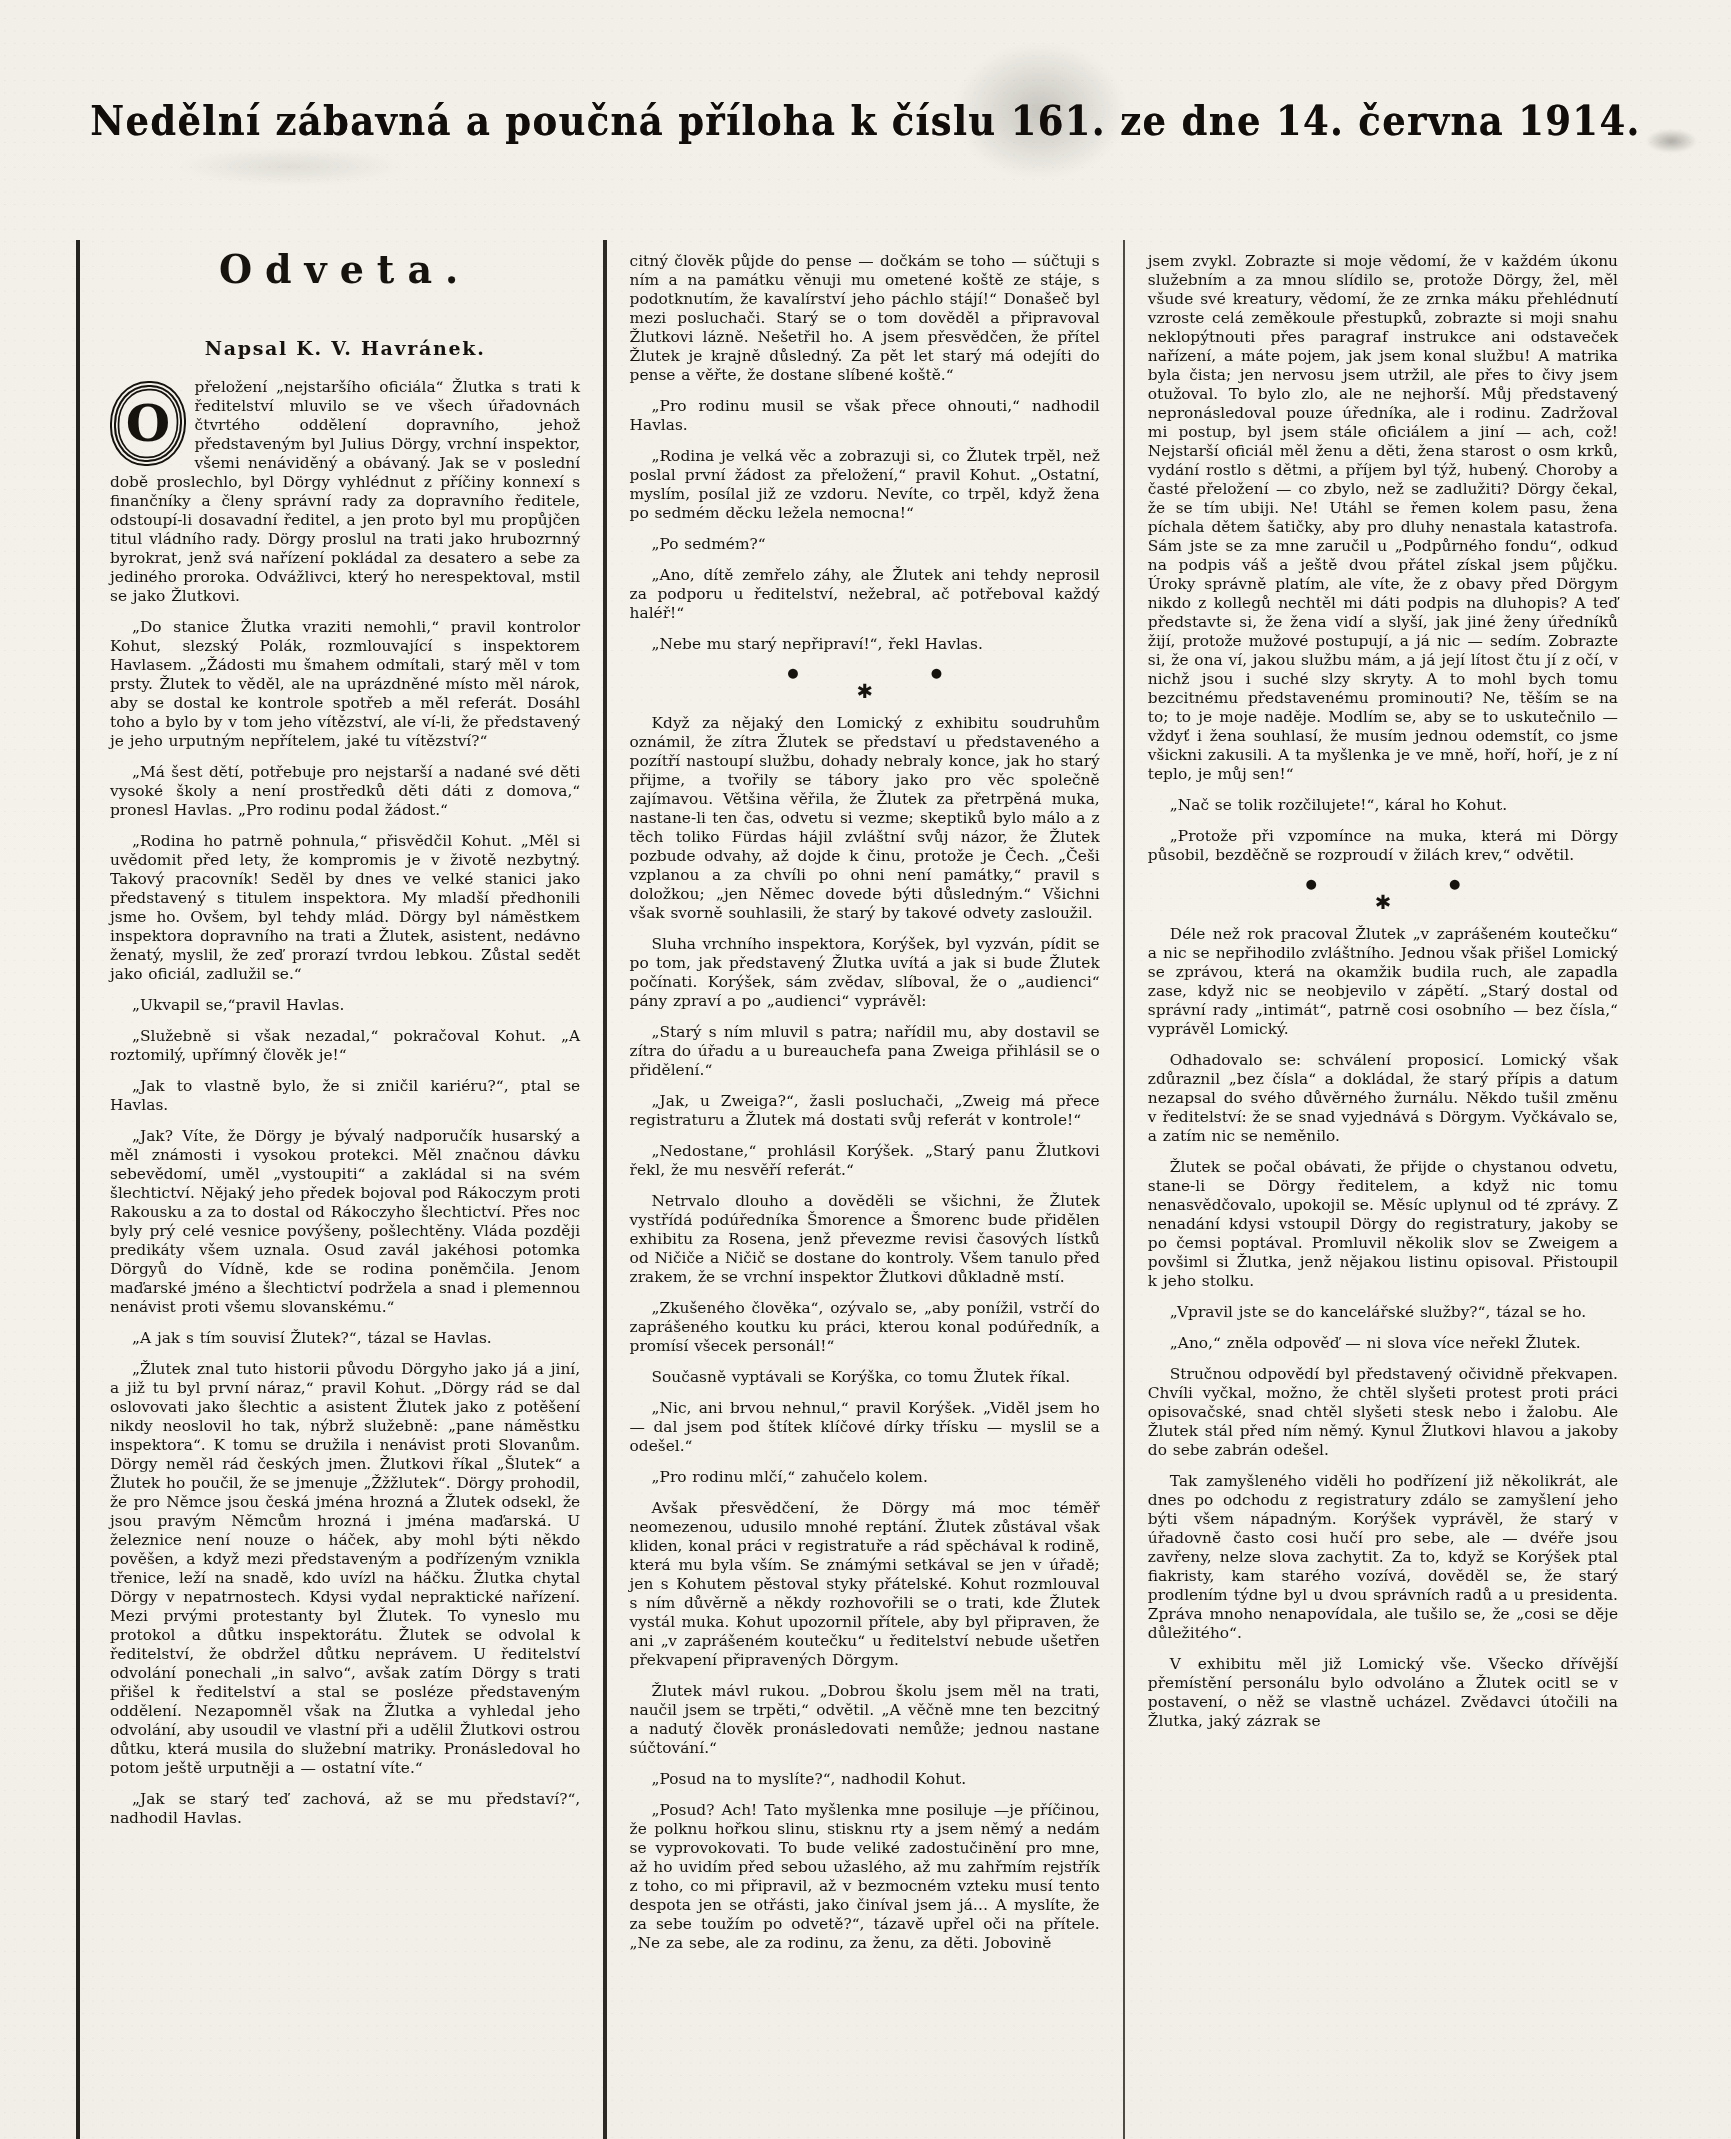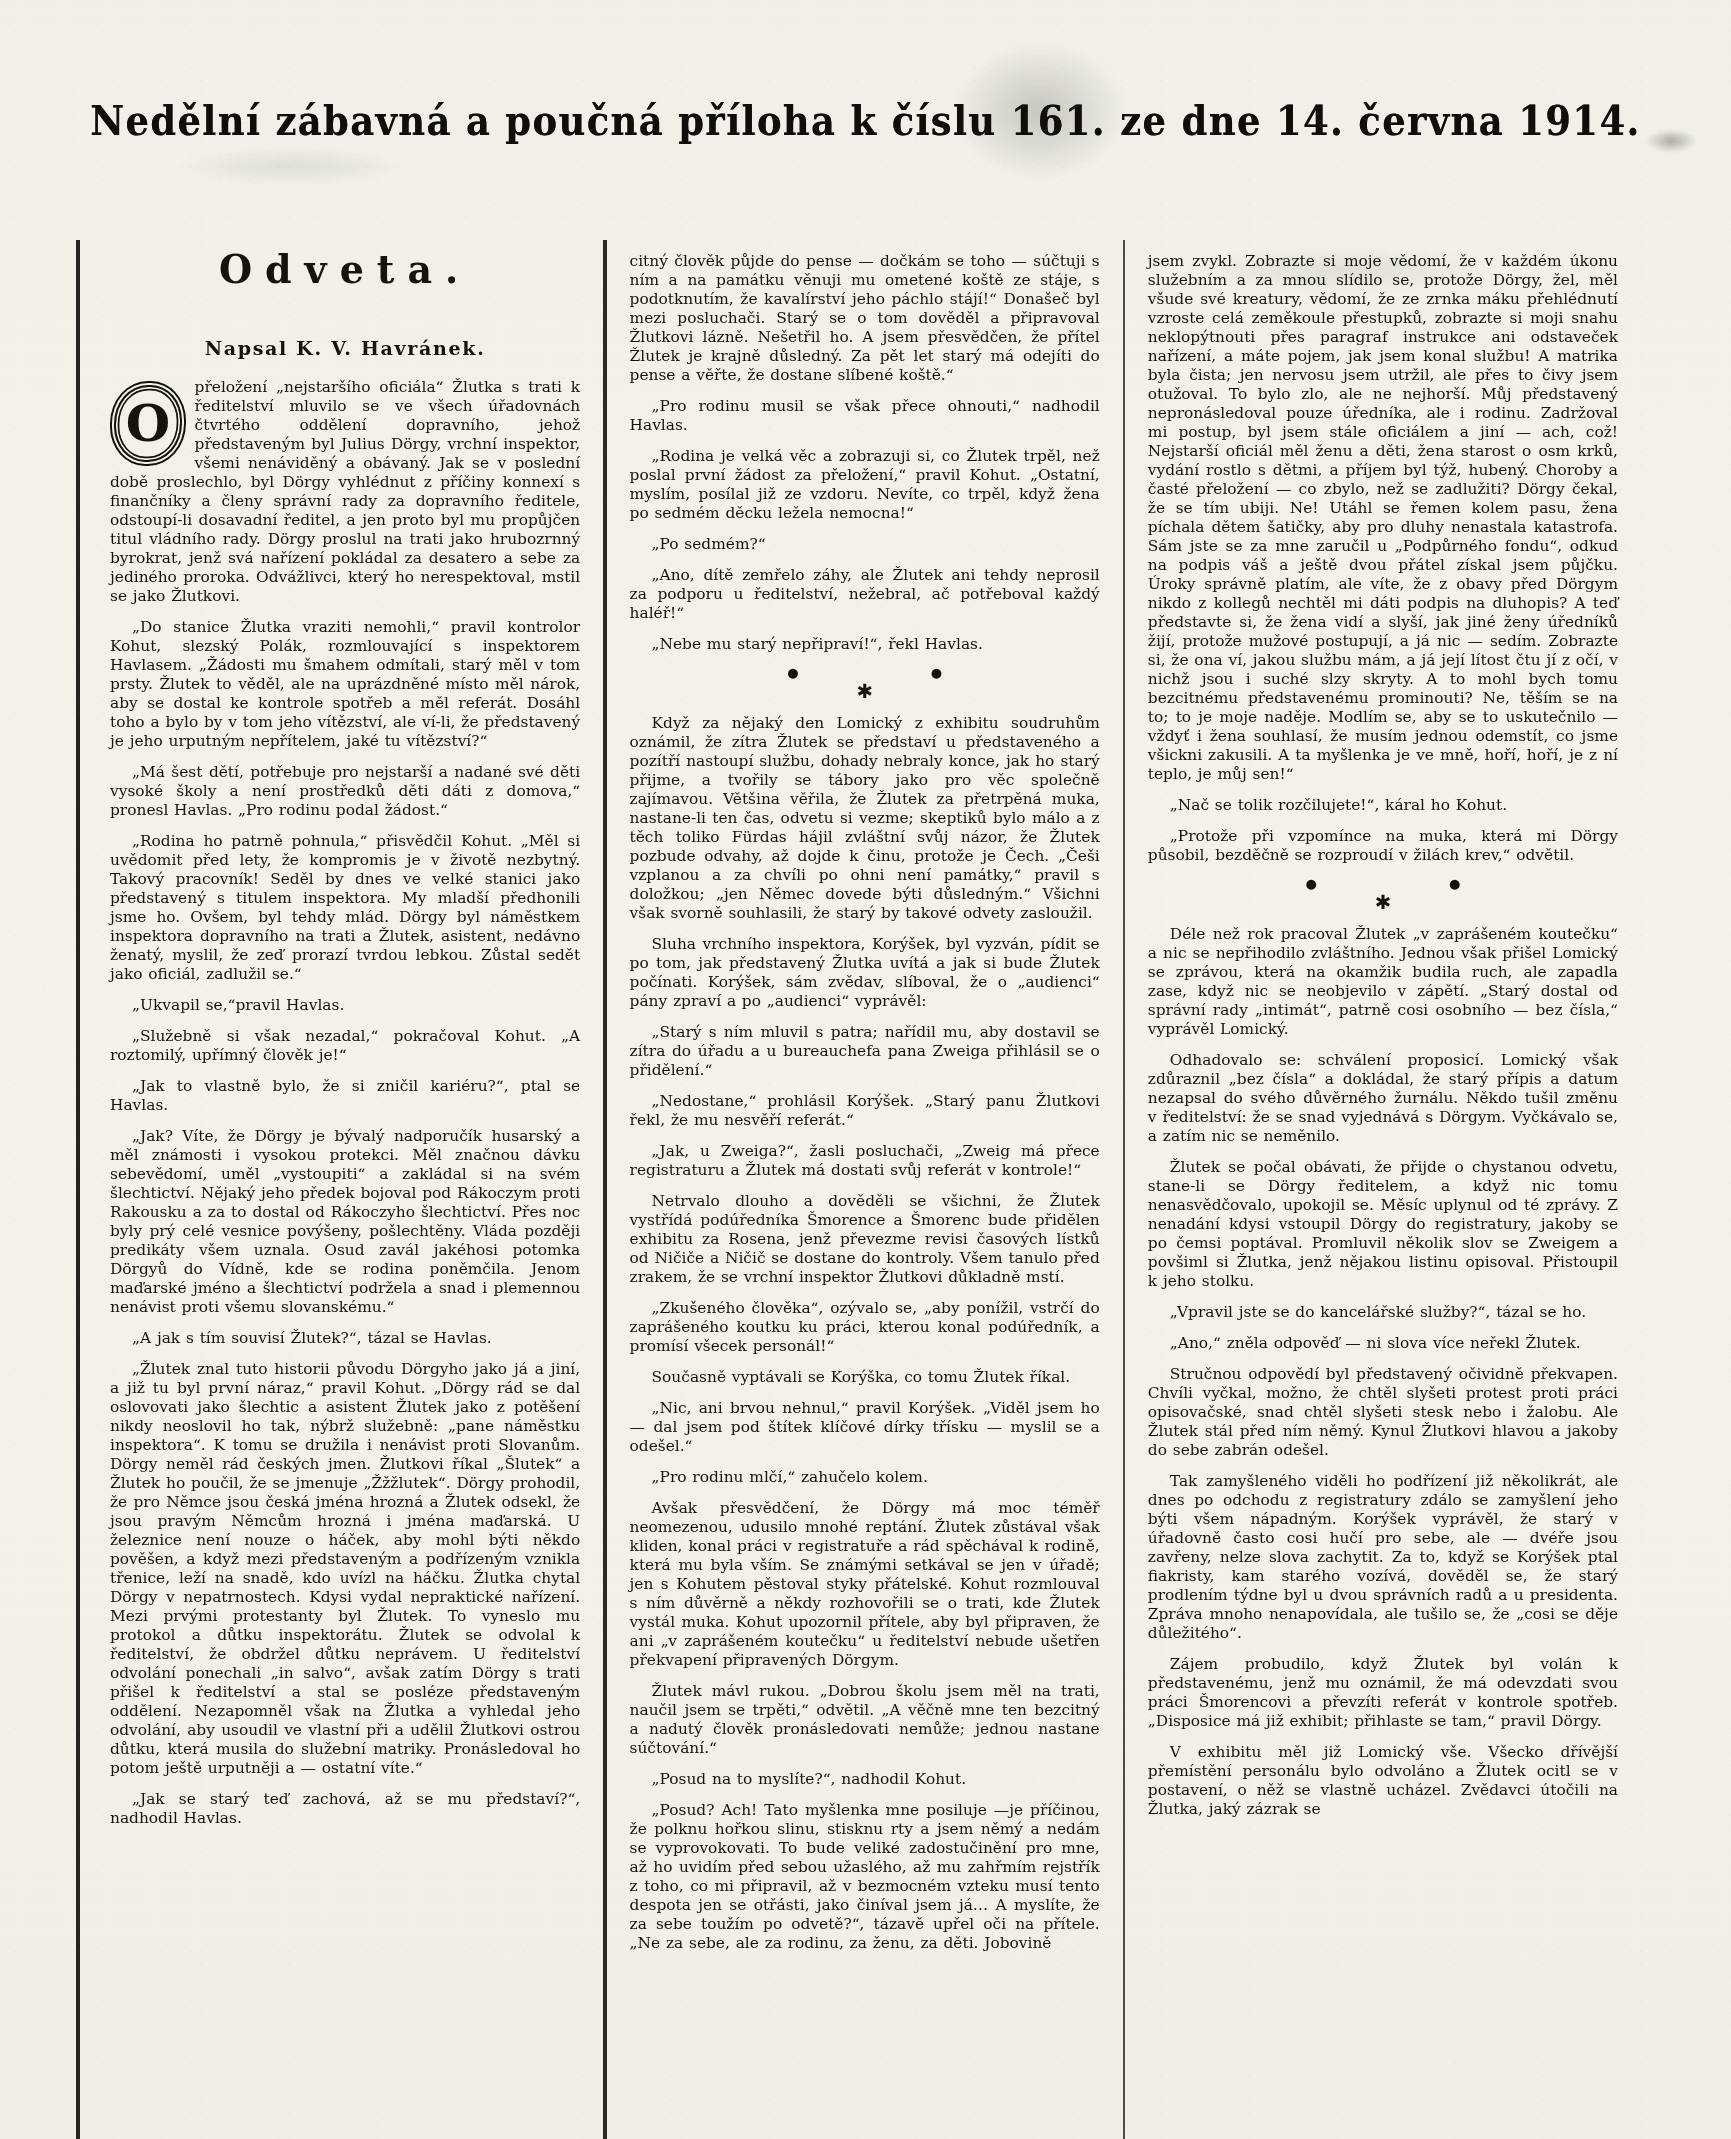--- a/index.html
+++ b/index.html
@@ -106,22 +106,22 @@
           <p class="para">„Po sedmém?“</p>
           <p class="para">„Ano, dítě zemřelo záhy, ale Žlutek ani tehdy neprosil za podporu u ředitelství, nežebral, ač potřeboval každý haléř!“</p>
           <p class="para">„Nebe mu starý nepřipraví!“, řekl Havlas.</p>
           <div class="sep">
             <span class="sep-dots">● ●</span>
             <span class="sep-star">✱</span>
           </div>
           <p class="para">Když za nějaký den Lomický z exhibitu soudruhům oznámil, že zítra Žlutek se představí u představeného a pozítří nastoupí službu, dohady nebraly konce, jak ho starý přijme, a tvořily se tábory jako pro věc společně zajímavou. Většina věřila, že Žlutek za přetrpěná muka, nastane-li ten čas, odvetu si vezme; skeptiků bylo málo a z těch toliko Fürdas hájil zvláštní svůj názor, že Žlutek pozbude odvahy, až dojde k činu, protože je Čech. „Češi vzplanou a za chvíli po ohni není památky,“ pravil s doložkou; „jen Němec dovede býti důsledným.“ Všichni však svorně souhlasili, že starý by takové odvety zasloužil.</p>
           <p class="para">Sluha vrchního inspektora, Korýšek, byl vyzván, pídit se po tom, jak představený Žlutka uvítá a jak si bude Žlutek počínati. Korýšek, sám zvědav, slíboval, že o „audienci“ pány zpraví a po „audienci“ vyprávěl:</p>
           <p class="para">„Starý s ním mluvil s patra; nařídil mu, aby dostavil se zítra do úřadu a u bureauchefa pana Zweiga přihlásil se o přidělení.“</p>
+          <p class="para">„Jak, u Zweiga?“, žasli posluchači, „Zweig má přece registraturu a Žlutek má dostati svůj referát v kontrole!“</p>
           <p class="para">„Nedostane,“ prohlásil Korýšek. „Starý panu Žlutkovi řekl, že mu nesvěří referát.“</p>
-          <p class="para">„Jak, u Zweiga?“, žasli posluchači, „Zweig má přece registraturu a Žlutek má dostati svůj referát v kontrole!“</p>
           <p class="para">Netrvalo dlouho a dověděli se všichni, že Žlutek vystřídá podúředníka Šmorence a Šmorenc bude přidělen exhibitu za Rosena, jenž převezme revisi časových lístků od Ničiče a Ničič se dostane do kontroly. Všem tanulo před zrakem, že se vrchní inspektor Žlutkovi důkladně mstí.</p>
           <p class="para">„Zkušeného člověka“, ozývalo se, „aby ponížil, vstrčí do zaprášeného koutku ku práci, kterou konal podúředník, a promísí všecek personál!“</p>
           <p class="para">Současně vyptávali se Korýška, co tomu Žlutek říkal.</p>
           <p class="para">„Nic, ani brvou nehnul,“ pravil Korýšek. „Viděl jsem ho — dal jsem pod štítek klíčové dírky třísku — myslil se a odešel.“</p>
           <p class="para">„Pro rodinu mlčí,“ zahučelo kolem.</p>
           <p class="para">Avšak přesvědčení, že Dörgy má moc téměř neomezenou, udusilo mnohé reptání. Žlutek zůstával však kliden, konal práci v registratuře a rád spěchával k rodině, která mu byla vším. Se známými setkával se jen v úřadě; jen s Kohutem pěstoval styky přátelské. Kohut rozmlouval s ním důvěrně a někdy rozhovořili se o trati, kde Žlutek vystál muka. Kohut upozornil přítele, aby byl připraven, že ani „v zaprášeném koutečku“ u ředitelství nebude ušetřen překvapení připravených Dörgym.</p>
           <p class="para">Žlutek mávl rukou. „Dobrou školu jsem měl na trati, naučil jsem se trpěti,“ odvětil. „A věčně mne ten bezcitný a nadutý člověk pronásledovati nemůže; jednou nastane súčtování.“</p>
           <p class="para">„Posud na to myslíte?“, nadhodil Kohut.</p>
           <p class="para">„Posud? Ach! Tato myšlenka mne posiluje —je příčinou, že polknu hořkou slinu, stisknu rty a jsem němý a nedám se vyprovokovati. To bude veliké zadostučinění pro mne, až ho uvidím před sebou užaslého, až mu zahřmím rejstřík z toho, co mi připravil, až v bezmocném vzteku musí tento despota jen se otřásti, jako činíval jsem já… A myslíte, že za sebe toužím po odvetě?“, tázavě upřel oči na přítele. „Ne za sebe, ale za rodinu, za ženu, za děti. Jobovině</p>
         </div>
@@ -136,20 +136,19 @@
             <span class="sep-dots">● ●</span>
             <span class="sep-star">✱</span>
           </div>
           <p class="para">Déle než rok pracoval Žlutek „v zaprášeném koutečku“ a nic se nepřihodilo zvláštního. Jednou však přišel Lomický se zprávou, která na okamžik budila ruch, ale zapadla zase, když nic se neobjevilo v zápětí. „Starý dostal od správní rady „intimát“, patrně cosi osobního — bez čísla,“ vyprávěl Lomický.</p>
           <p class="para">Odhadovalo se: schválení proposicí. Lomický však zdůraznil „bez čísla“ a dokládal, že starý přípis a datum nezapsal do svého důvěrného žurnálu. Někdo tušil změnu v ředitelství: že se snad vyjednává s Dörgym. Vyčkávalo se, a zatím nic se neměnilo.</p>
           <p class="para">Žlutek se počal obávati, že přijde o chystanou odvetu, stane-li se Dörgy ředitelem, a když nic tomu nenasvědčovalo, upokojil se. Měsíc uplynul od té zprávy. Z nenadání kdysi vstoupil Dörgy do registratury, jakoby se po čemsi poptával. Promluvil několik slov se Zweigem a povšiml si Žlutka, jenž nějakou listinu opisoval. Přistoupil k jeho stolku.</p>
           <p class="para">„Vpravil jste se do kancelářské služby?“, tázal se ho.</p>
           <p class="para">„Ano,“ zněla odpověď — ni slova více neřekl Žlutek.</p>
           <p class="para">Stručnou odpovědí byl představený očividně překvapen. Chvíli vyčkal, možno, že chtěl slyšeti protest proti práci opisovačské, snad chtěl slyšeti stesk nebo i žalobu. Ale Žlutek stál před ním němý. Kynul Žlutkovi hlavou a jakoby do sebe zabrán odešel.</p>
           <p class="para">Tak zamyšleného viděli ho podřízení již několikrát, ale dnes po odchodu z registratury zdálo se zamyšlení jeho býti všem nápadným. Korýšek vyprávěl, že starý v úřadovně často cosi hučí pro sebe, ale — dvéře jsou zavřeny, nelze slova zachytit. Za to, když se Korýšek ptal fiakristy, kam starého vozívá, dověděl se, že starý prodlením týdne byl u dvou správních radů a u presidenta. Zpráva mnoho nenapovídala, ale tušilo se, že „cosi se děje důležitého“.</p>
-          <p class="para">Zájem probudilo, když Žlutek byl volán k představenému, jenž mu oznámil, že má odevzdati svou práci Šmorencovi a převzíti referát v kontrole spotřeb. „Disposice má již exhibit; přihlaste se tam,“ pravil Dörgy.</p>
           <p class="para">V exhibitu měl již Lomický vše. Všecko dřívější přemístění personálu bylo odvoláno a Žlutek ocitl se v postavení, o něž se vlastně ucházel. Zvědavci útočili na Žlutka, jaký zázrak se</p>
         </div>
     </div>
   </div>
 
 </div>
 
 
 </body></html>

